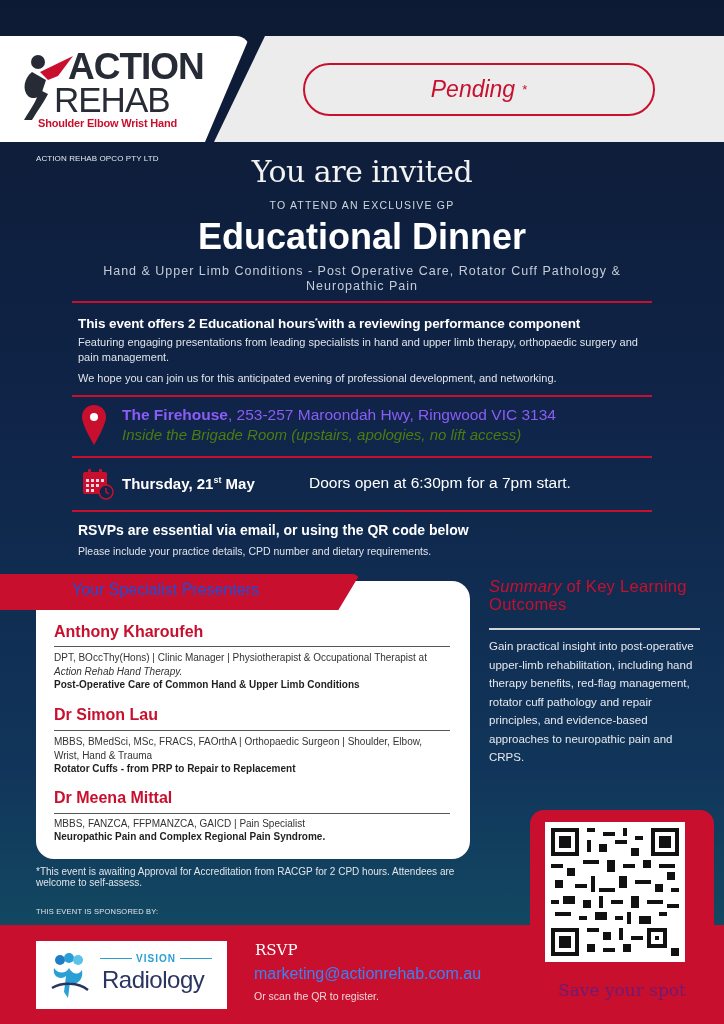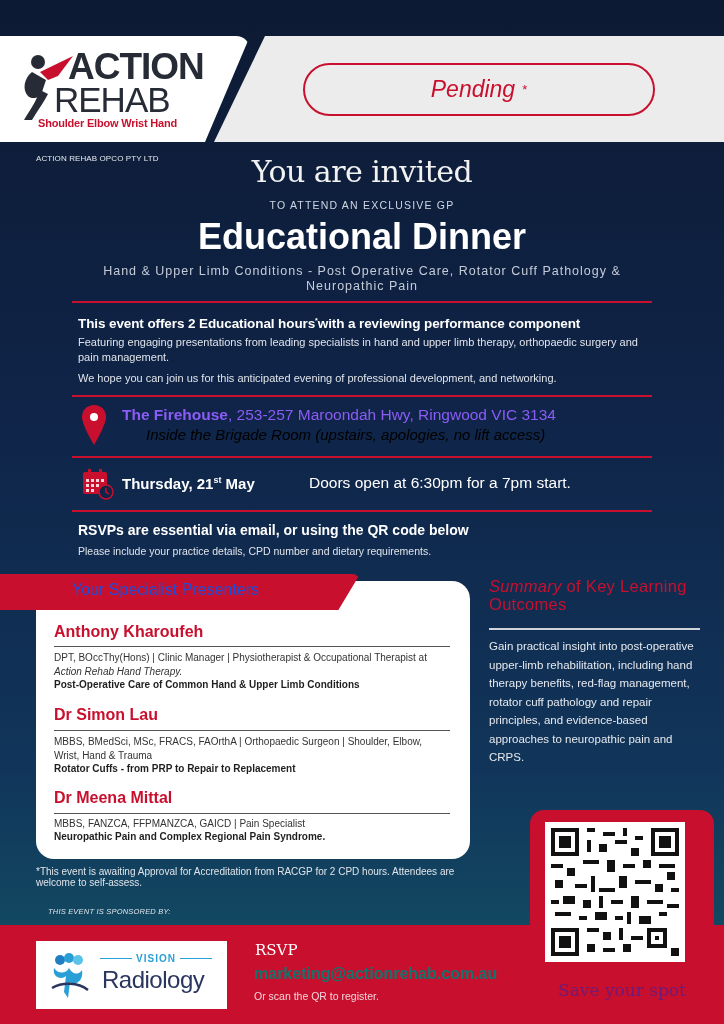--- a/index.html
+++ b/index.html
@@ -50,21 +50,21 @@
 
     .rule { left: 72px; width: 580px; height: 2px; background: #c8102e; }
 
     .offer-h { left: 78px; top: 316px; font-size: 13.5px; font-weight: 700; color: #fff; white-space: nowrap; letter-spacing: -0.1px; }
     .offer-h sup { font-size: 7px; }
     .offer-p { left: 78px; width: 580px; font-size: 11px; color: #e0e4ea; line-height: 15px; }
 
     .pin { left: 82px; top: 405px; width: 24px; height: 40px; }
     .venue1 { left: 122px; top: 406px; font-size: 15.5px; color: #8b5cf6; white-space: nowrap; }
     .venue1 b { font-weight: 700; }
-    .venue2 { left: 122px; top: 426px; font-size: 15px; font-style: italic; color: #000000; white-space: nowrap; margin-left: 24px; }
+    .venue2 { left: 122px; top: 426px; font-size: 15px; font-style: italic; color: #4d7c0f; white-space: nowrap; }
 
     .cal { left: 82px; top: 468px; width: 32px; height: 32px; }
     .date { left: 122px; top: 475px; font-size: 15px; font-weight: 700; color: #fff; white-space: nowrap; }
     .date sup { font-size: 9px; }
     .doors { left: 309px; top: 474px; font-size: 15.5px; color: #fff; white-space: nowrap; }
 
     .rsvp-h { left: 78px; top: 522px; font-size: 14px; font-weight: 700; color: #fff; white-space: nowrap; }
     .rsvp-p { left: 78px; top: 545px; font-size: 10.5px; color: #e0e4ea; white-space: nowrap; }
 
     
@@ -81,32 +81,32 @@
     .p-cred i { font-style: italic; }
     .p-topic { left: 54px; font-size: 10px; font-weight: 700; color: #1f1f1f; white-space: nowrap; }
 
     
     .sum-h { left: 489px; top: 577px; width: 220px; font-size: 16.5px; font-weight: 400; color: #c8102e; line-height: 18px; letter-spacing: 0.3px; }
     .sum-h i { font-style: italic; }
     .sum-line { left: 489px; top: 628px; width: 211px; height: 2px; background: #d0d4da; }
     .sum-p { left: 489px; top: 637px; width: 215px; font-size: 11.5px; line-height: 18.5px; color: #e6e9ee; }
 
     .footnote { left: 36px; top: 866px; width: 440px; font-size: 10px; line-height: 11px; color: #e0e4ea; }
-    .sponsored { left: 48px; top: 907px; font-size: 7.5px; color: #e0e4ea; letter-spacing: 0.2px; font-style: italic; }
+    .sponsored { left: 36px; top: 907px; font-size: 7.5px; color: #e0e4ea; letter-spacing: 0.2px; }
 
     
     .footer { left: 0; top: 925px; width: 724px; height: 99px; background: #c8102e; }
     .sponsor-box { left: 36px; top: 941px; width: 191px; height: 68px; background: #fff; }
     .vr-icon { left: 48px; top: 952px; width: 42px; height: 48px; }
     .vr-vision { left: 100px; top: 953px; width: 112px; display: flex; align-items: center; gap: 4px; font-size: 10px; font-weight: 700; color: #2a9fd6; letter-spacing: 1px; }
     .vr-vision .ln { flex: 1; height: 1.5px; background: #2a9fd6; }
     .vr-radiology { left: 102px; top: 966px; font-size: 24px; color: #2a3560; letter-spacing: -0.5px; }
 
     .rsvp-f { left: 255px; top: 941px; font-family: "DejaVu Serif", serif; font-size: 15px; color: #fff; }
-    .email { left: 254px; top: 965px; font-size: 16px; font-weight: 700; color: #0f766e; white-space: nowrap; }
+    .email { left: 254px; top: 965px; font-size: 16px; font-weight: 400; color: #3b82f6; white-space: nowrap; }
     .orscan { left: 254px; top: 990px; font-size: 10.5px; color: #f2d6da; white-space: nowrap; }
 
     .qr-card { left: 530px; top: 810px; width: 184px; height: 214px; background: #c8102e; border-radius: 14px 14px 0 0; }
     .qr-box { left: 545px; top: 822px; width: 140px; height: 140px; background: #fff; }
     .qr-svg { left: 551px; top: 828px; width: 128px; height: 128px; }
     .save { left: 530px; width: 184px; top: 980px; text-align: center; font-family: "DejaVu Serif", serif; font-size: 17px; color: #701a75; }
   </style>
 </head>
 <body>
 

